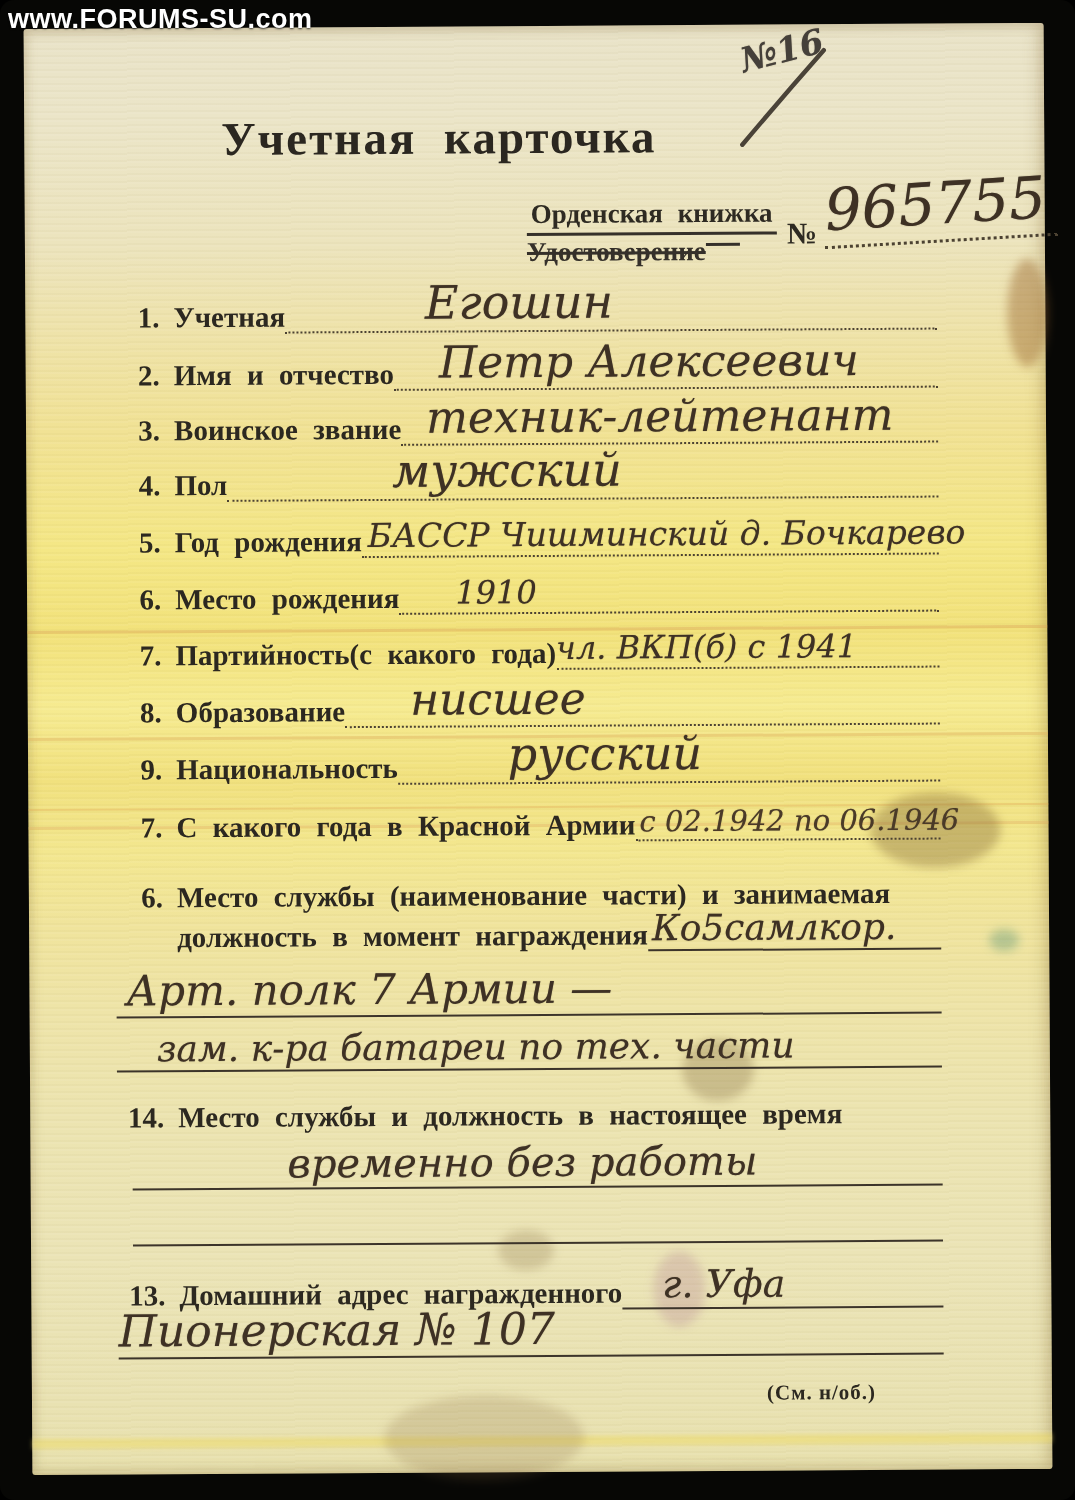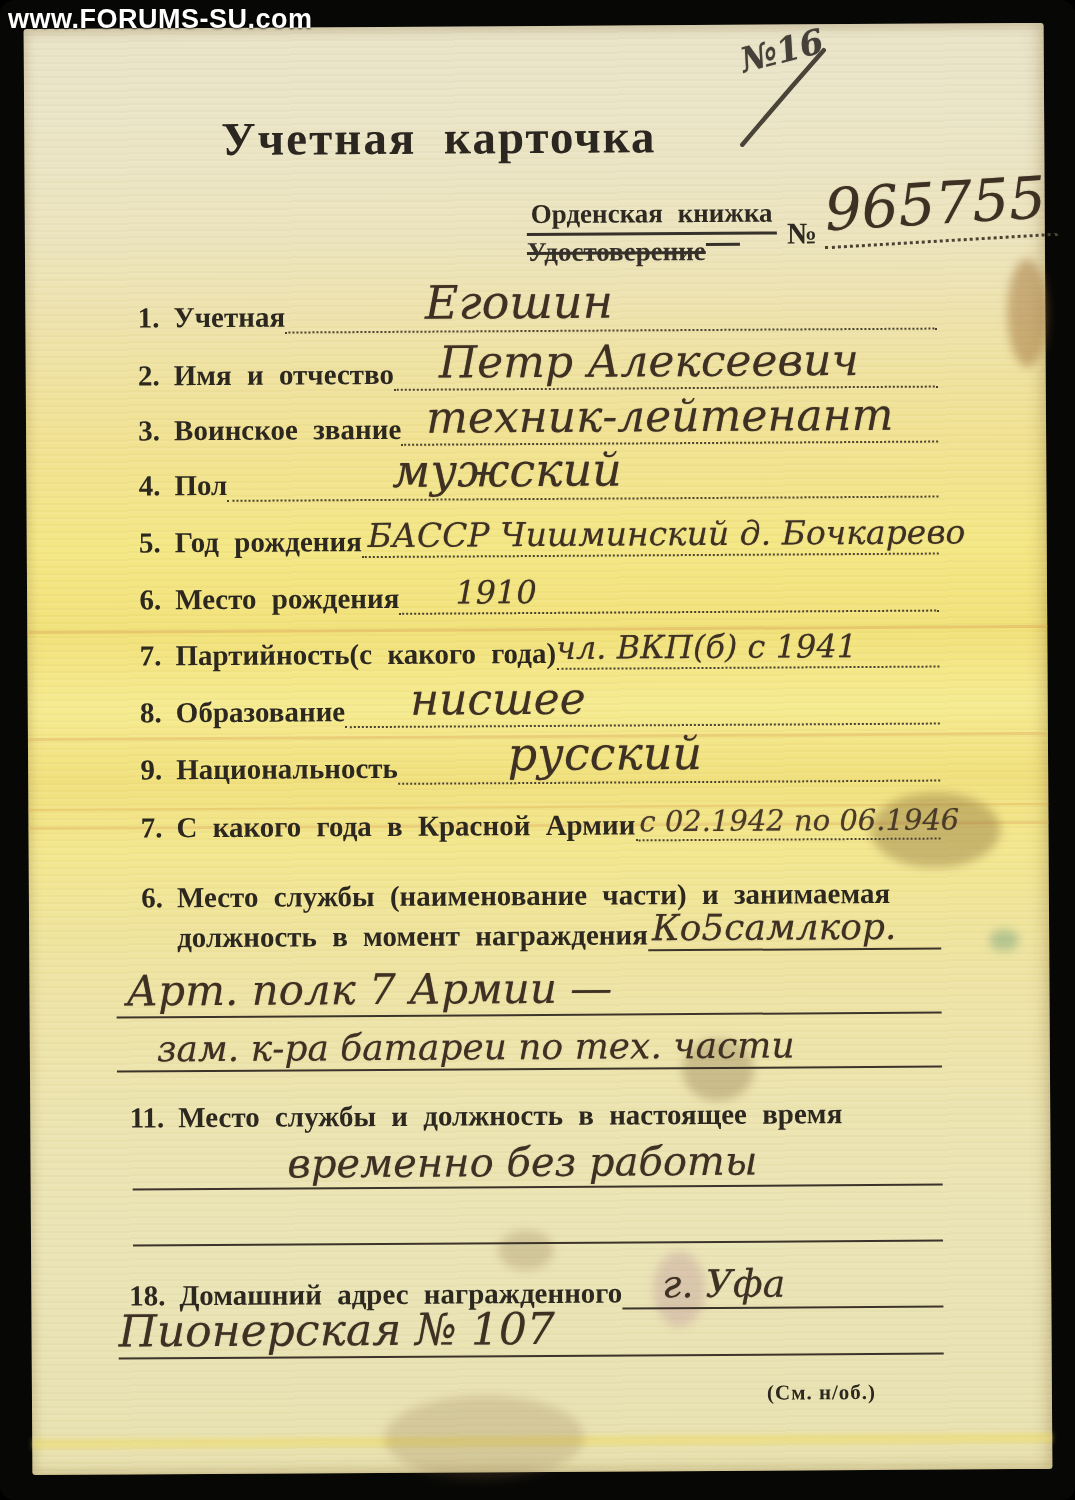--- a/index.html
+++ b/index.html
@@ -176,32 +176,32 @@
           <i class="hw" style="left:10px;font-size:42px">Арт. полк 7 Армии —</i>
         </span>
     </div>
     <div class="row" style="top:990px;height:54px;left:87px">
       <span class="line solidline">
           <i class="hw" style="left:40px;font-size:36px">зам. к-ра батареи по тех. части</i>
         </span>
     </div>
 
     <div class="plain" style="top:1072px">
-      <span class="num">11.</span>
+      <span class="num">14.</span>
       <span class="lbl">Место службы и должность в настоящее время</span>
     </div>
     <div class="row" style="top:1108px;height:54px;left:102px">
       <span class="line solidline">
           <i class="hw" style="left:155px;font-size:40px">временно без работы</i>
         </span>
     </div>
     <div class="rule" style="top:1214px;left:102px;right:108px"></div>
 
     <div class="row" style="top:1232px;height:52px">
-      <span class="num">18.</span>
+      <span class="num">13.</span>
       <span class="lbl">Домашний адрес награжденного</span>
       <span class="line solidline">
           <i class="hw" style="left:40px;font-size:38px">г. Уфа</i>
         </span>
     </div>
     <div class="row" style="top:1277px;height:54px;left:87px">
       <span class="line solidline">
           <i class="hw" style="left:0px;font-size:44px">Пионерская № 107</i>
         </span>
     </div>

